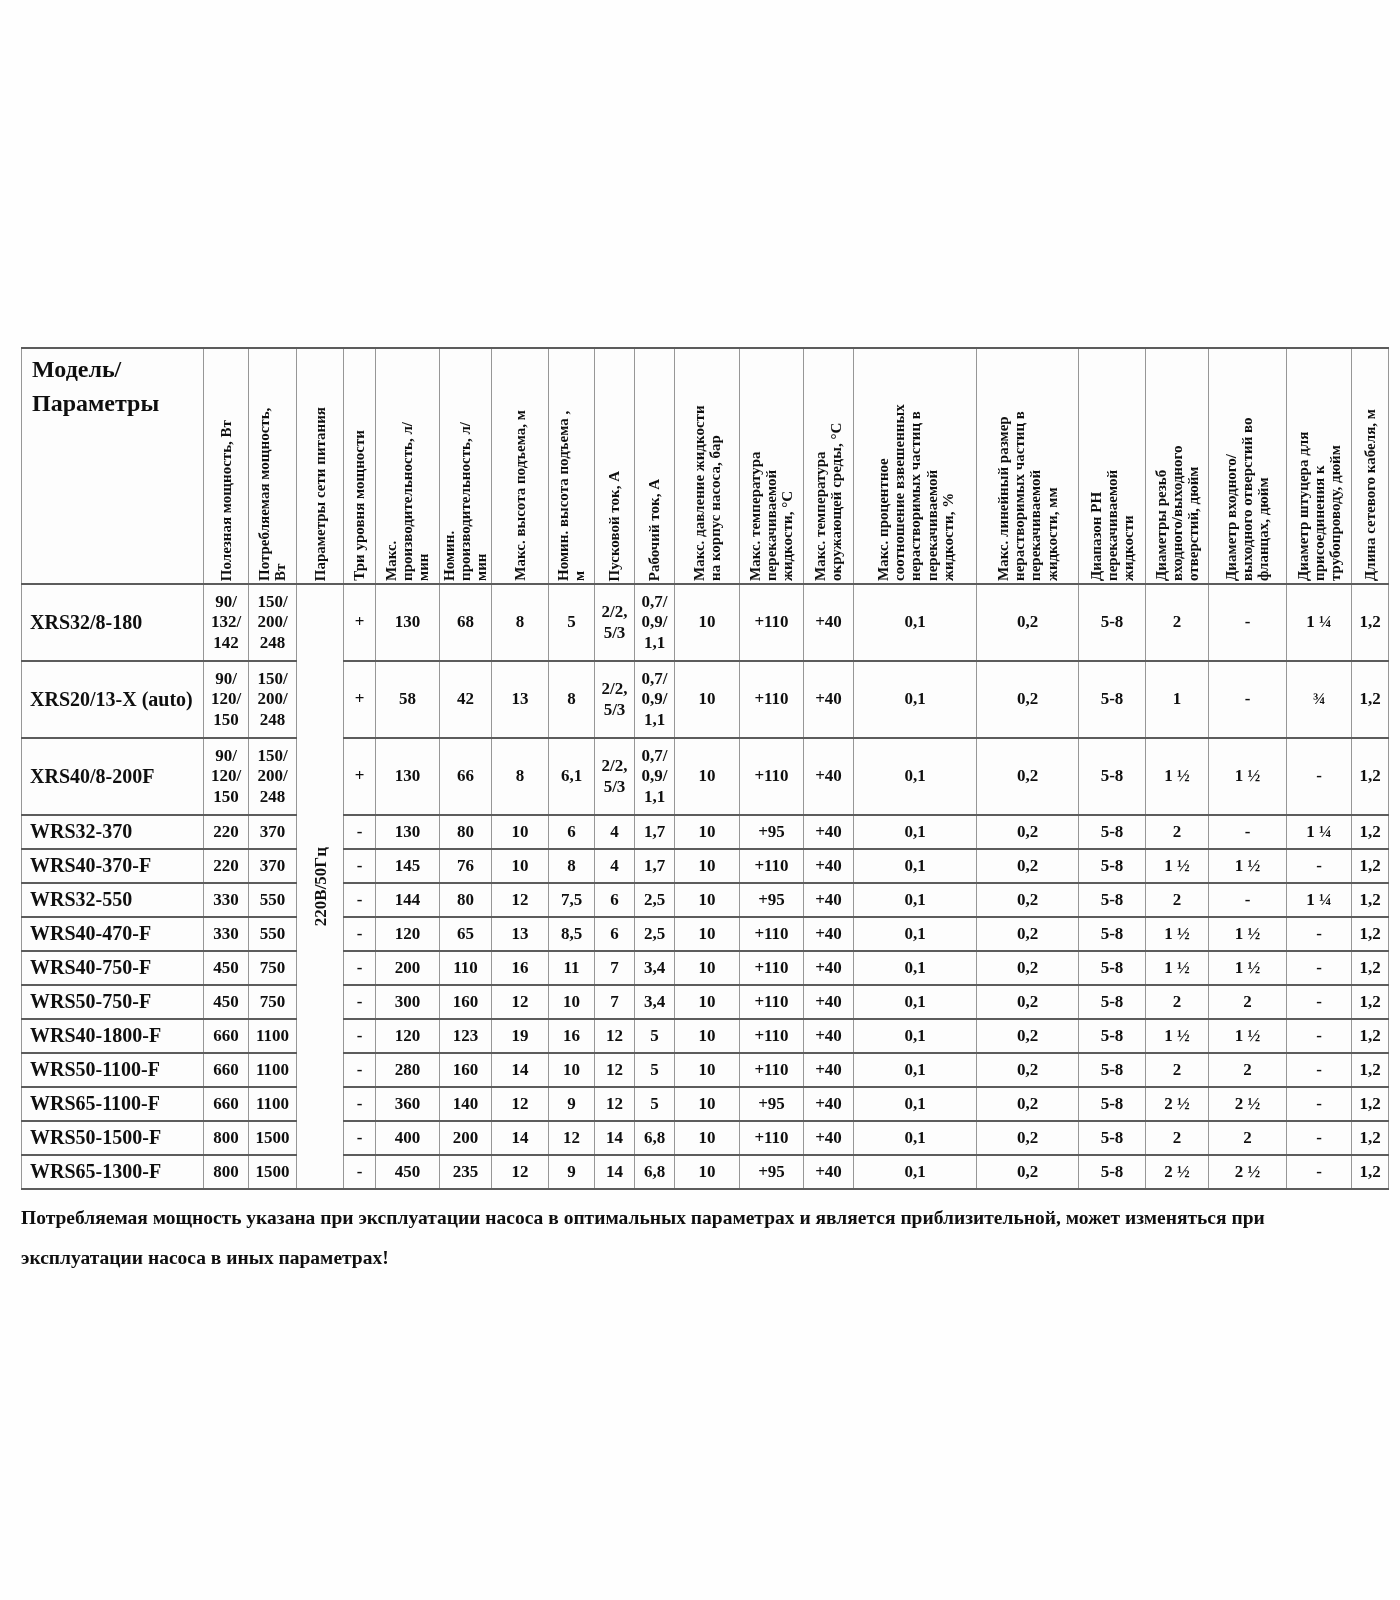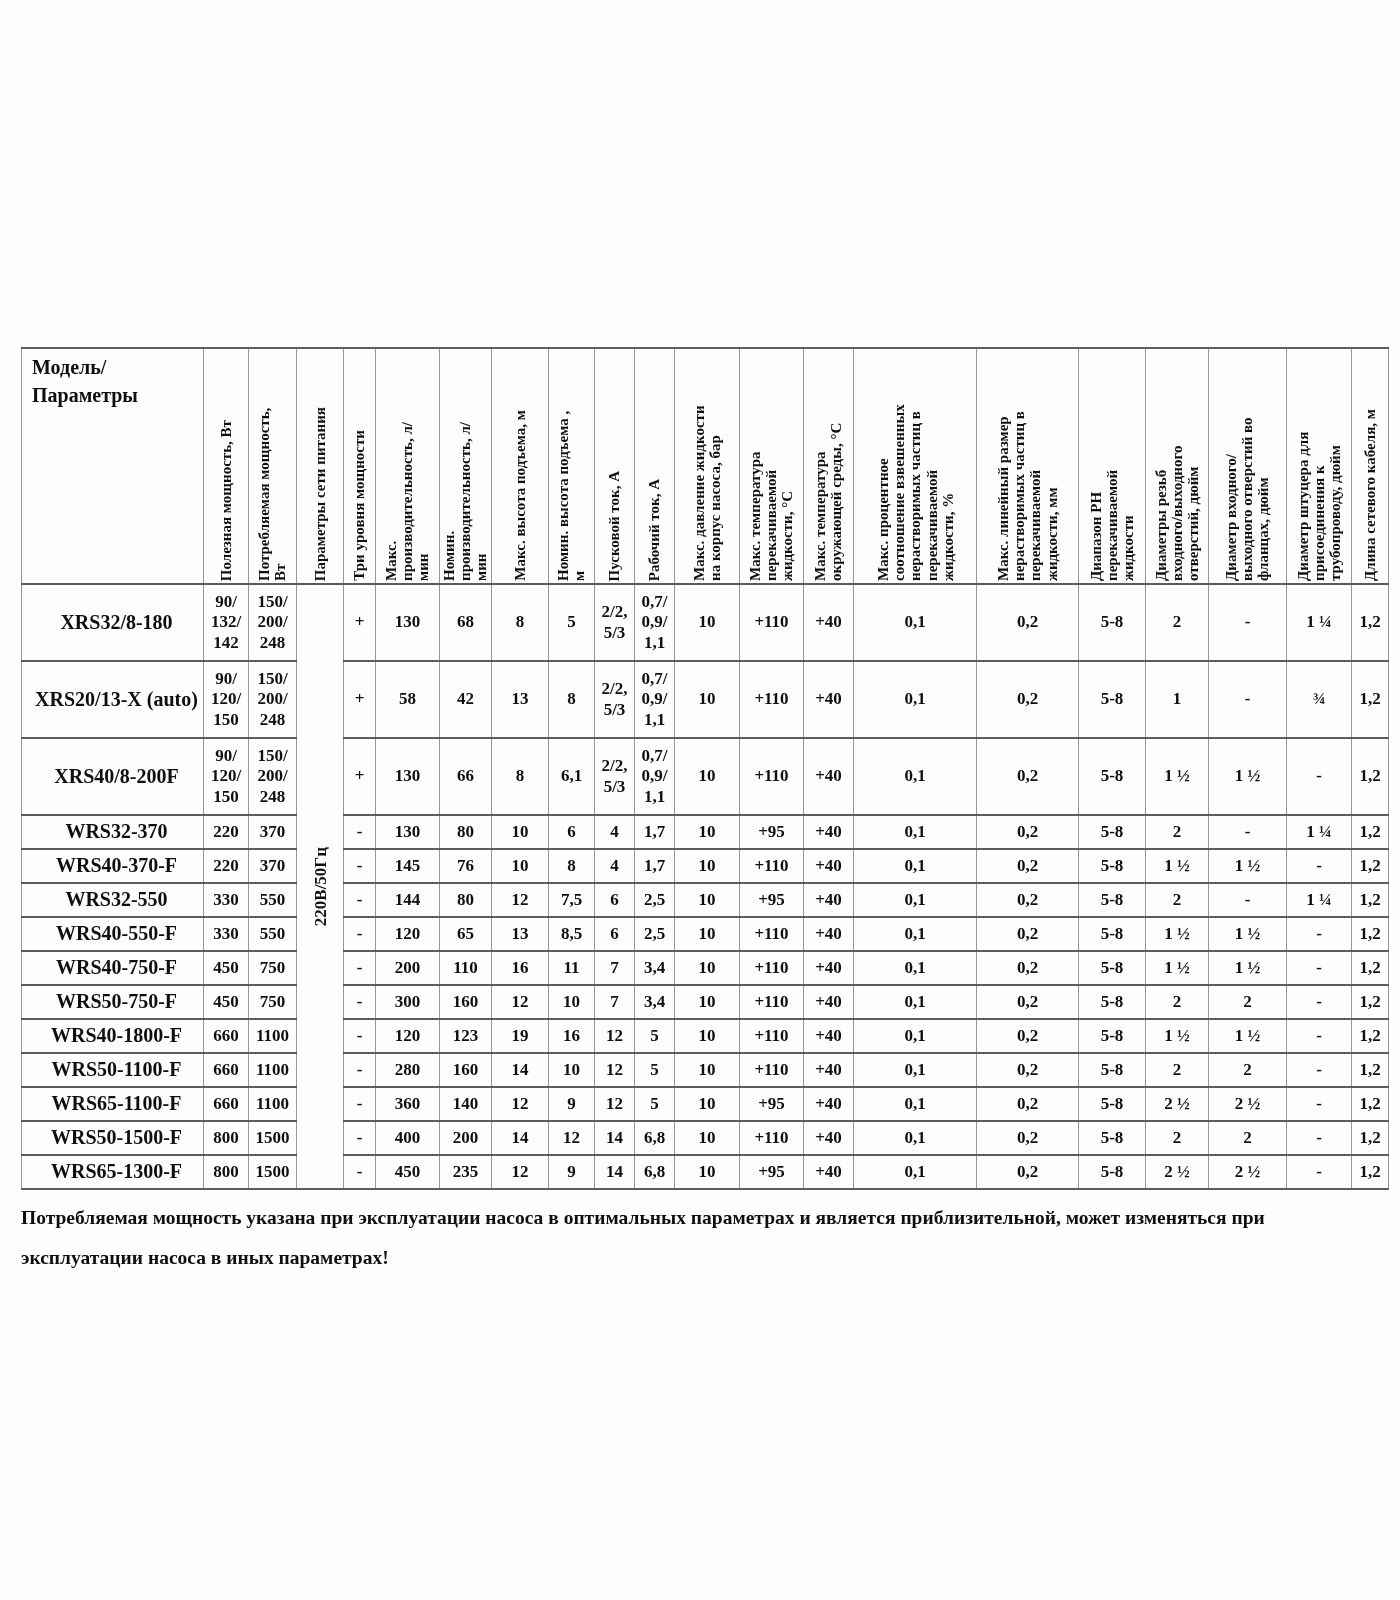--- a/index.html
+++ b/index.html
@@ -23,42 +23,42 @@
     border-top:2px solid #5c5c5c;
     border-bottom:2px solid #5c5c5c;
     padding:0;font-weight:bold;overflow:hidden;
   }
   tr.header-row{height:236px;}
   tr.tall{height:77px;}
   tr.short{height:34px;margin-top:36px;}
 
   th.corner{
     text-align:left;vertical-align:top;
-    font-size:20px;line-height:1.4;
+    font-size:24px;line-height:1.4;
     padding:4px 0 0 10px;white-space:pre-line;
   }
   th.vert{vertical-align:bottom;}
   .rot{
     writing-mode:vertical-rl;
     transform:rotate(180deg);
     font-size:15px;line-height:1.08;
     max-height:177px;
     margin:0 auto;padding:2px 0 2px 0;
     text-align:left;
   }
   td.psu{vertical-align:middle;}
   td.psu .rot{font-size:17px;max-height:200px;line-height:1.0;}
 
   td{
     text-align:center;vertical-align:middle;
     font-size:17px;line-height:1.18;
     white-space:pre-line;
   }
   td.model{
-    text-align:center;font-size:20px;
+    text-align:left;font-size:20px;
     padding-left:8px;white-space:nowrap;
   }
 
   .notes{
     position:absolute;left:21px;top:1190px;width:1366px;
     font-size:19.5px;line-height:2.06;
   }
   .notes p{margin:8px 0 2px 0;}
 </style>
 </head>
@@ -303,21 +303,21 @@
           <td>+40</td>
           <td>0,1</td>
           <td>0,2</td>
           <td>5-8</td>
           <td>2</td>
           <td>-</td>
           <td>1 ¼</td>
           <td>1,2</td>
         </tr>
         <tr class="short">
-          <td class="model">WRS40-550-F</td>
+          <td class="model">WRS40-470-F</td>
           <td>330</td>
           <td>550</td>
           <td>-</td>
           <td>120</td>
           <td>65</td>
           <td>13</td>
           <td>8,5</td>
           <td>6</td>
           <td>2,5</td>
           <td>10</td>

